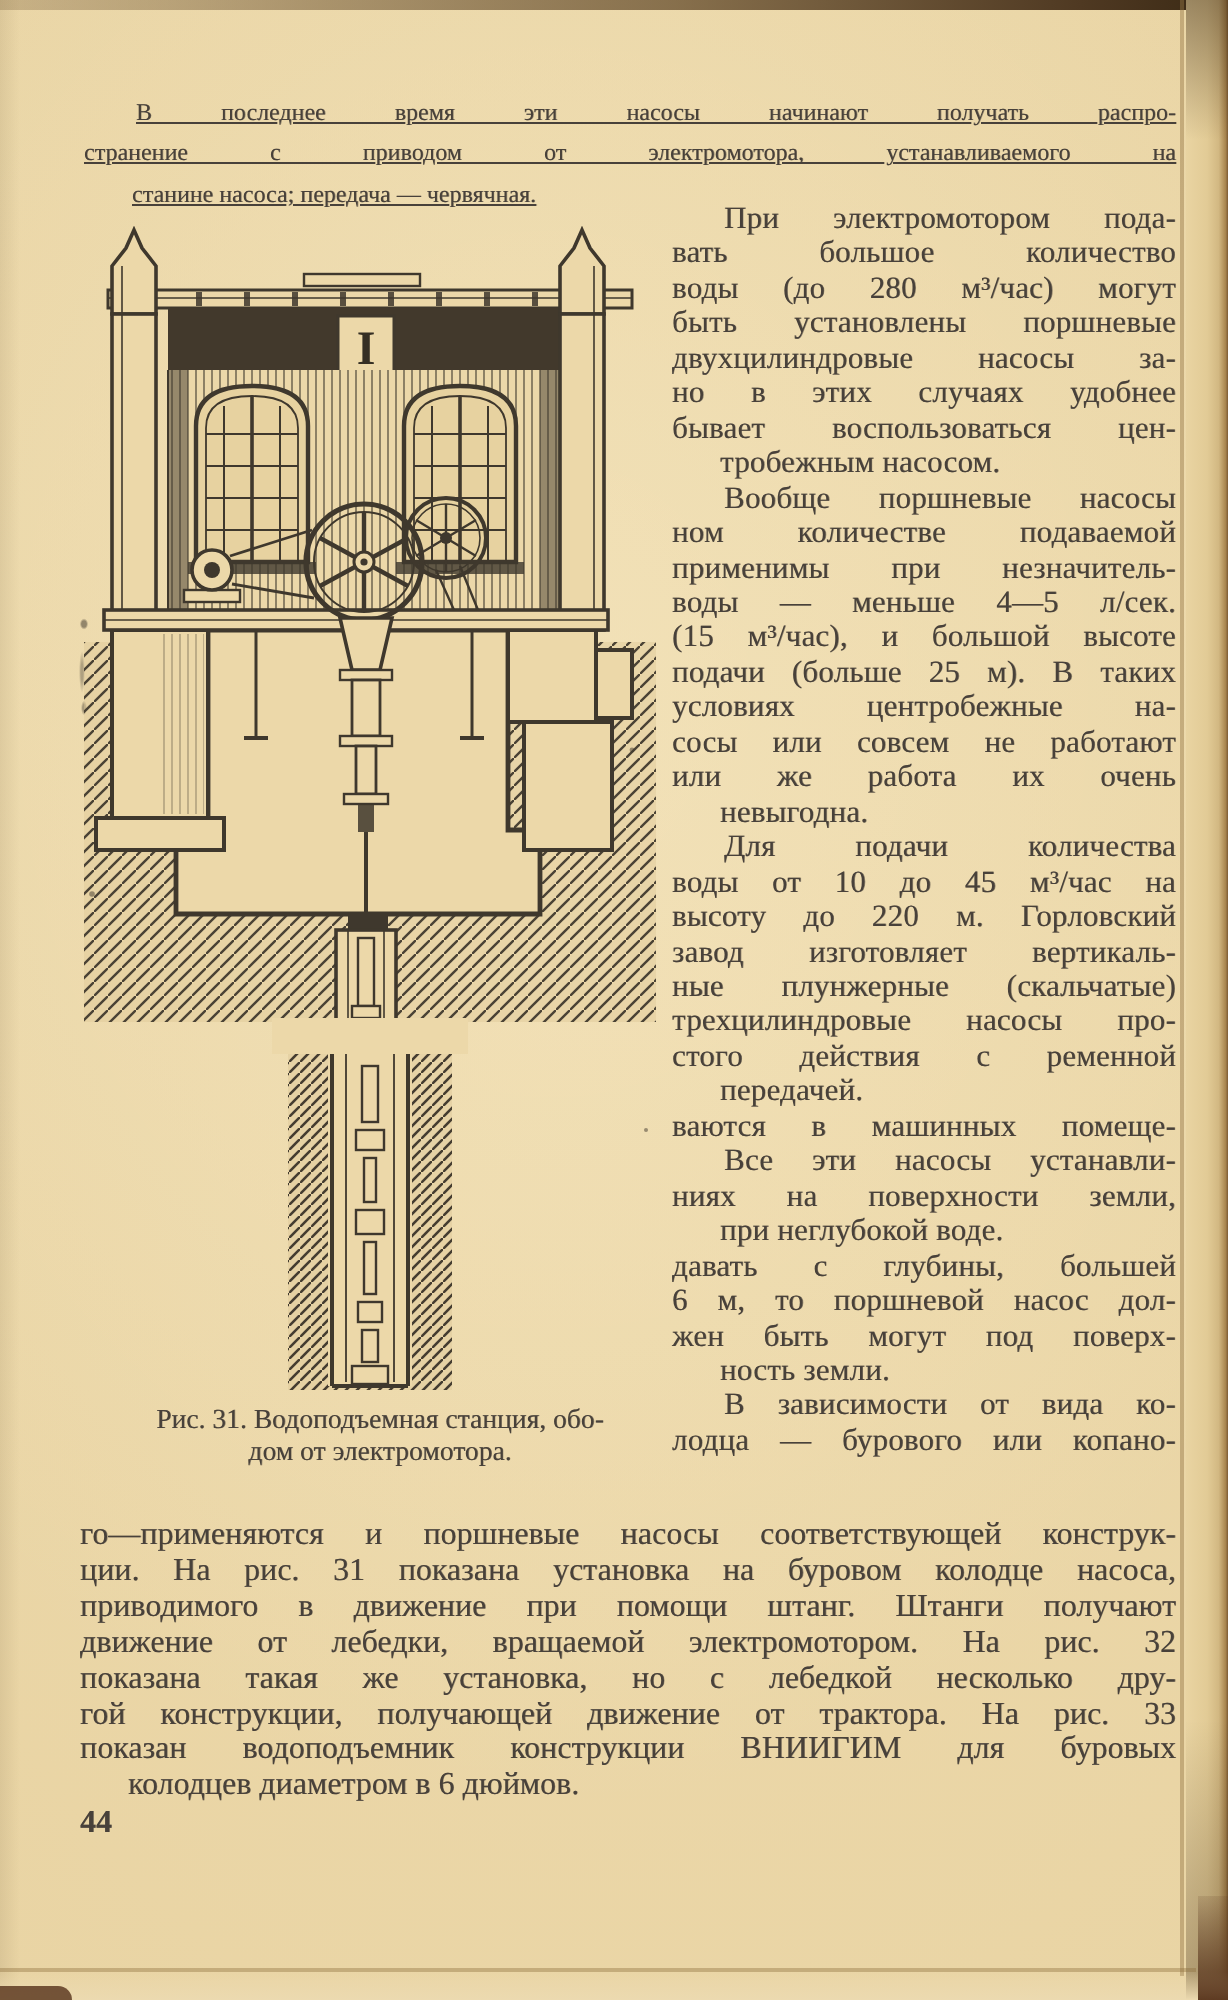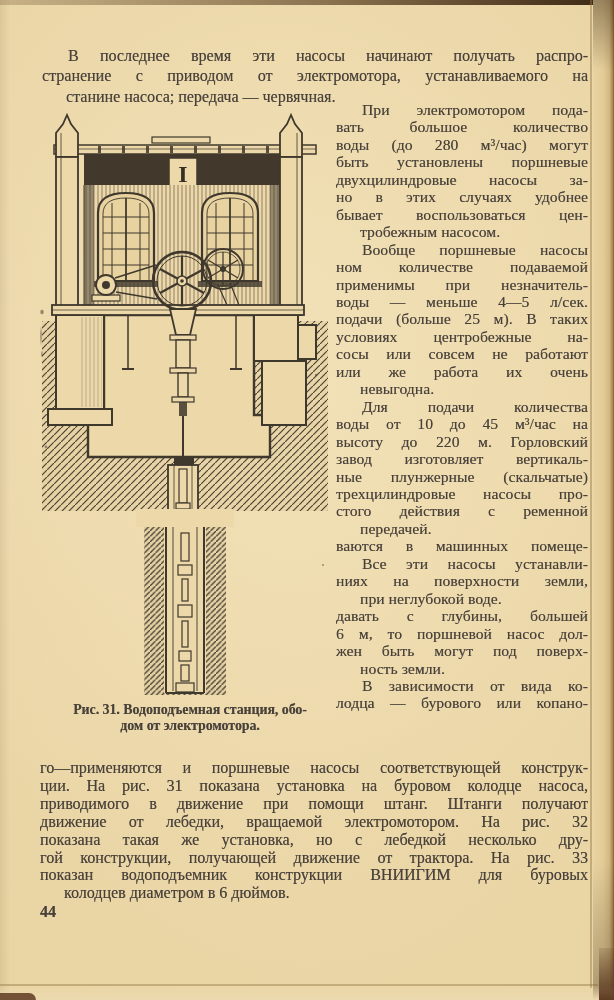--- a/index.html
+++ b/index.html
@@ -28,25 +28,25 @@
   .smudge{left:38px;top:306px;width:7px;height:54px;opacity:.55;
     background:radial-gradient(3px 4px at 4px 6px,#4a4236 40%,rgba(74,66,54,0) 70%),
                radial-gradient(2px 14px at 3px 30px,rgba(74,66,54,.7) 30%,rgba(74,66,54,0) 75%),
                radial-gradient(2px 5px at 4px 48px,rgba(74,66,54,.8) 35%,rgba(74,66,54,0) 75%);}
   
   .para{position:absolute;}
   .tline{text-align:justify;text-align-last:justify;white-space:normal;
     text-shadow:0.3px 0 0 rgba(72,65,58,.55);}
   .tline.ind{text-indent:26px;}
   .tline.nj{text-align-last:left;margin-left:24px;}
-  .top-para{left:42px;top:46px;width:546px;font-size:16px;line-height:20.4px;}
+  .top-para{left:42px;top:46px;width:546px;font-size:12px;line-height:20.4px;text-decoration:underline;}
   .right-col{left:336px;top:101px;width:252px;font-size:15.5px;line-height:17.45px;letter-spacing:.1px;}
   .bottom-para{left:40px;top:759px;width:548px;font-size:16px;line-height:17.9px;}
   .caption{left:45px;top:702px;width:290px;font-size:13.8px;line-height:16px;}
-  .caption .tline{text-align:center;text-align-last:center;font-weight:bold;}
+  .caption .tline{text-align:center;text-align-last:center;}
   .page-number{left:40px;top:903px;font-size:16px;font-weight:bold;
     text-shadow:0.3px 0 0 rgba(72,65,58,.55);}
   .figure-svg{left:40px;top:113px;}
 </style>
 </head>
 <body>
 
 <div class="abs edge-top"></div>
 <div class="abs edge-left"></div>
 <div class="abs edge-right"></div>
@@ -227,20 +227,21 @@
     <div class="tline">воды (до 280 м³/час) могут</div>
     <div class="tline">быть установлены поршневые</div>
     <div class="tline">двухцилиндровые насосы за-</div>
     <div class="tline">но в этих случаях удобнее</div>
     <div class="tline">бывает воспользоваться цен-</div>
     <div class="tline nj">тробежным насосом.</div>
     <div class="tline ind">Вообще поршневые насосы</div>
     <div class="tline">ном количестве подаваемой</div>
     <div class="tline">применимы при незначитель-</div>
     <div class="tline">воды — меньше 4—5 л/сек.</div>
+    <div class="tline">(15 м³/час), и большой высоте</div>
     <div class="tline">подачи (больше 25 м). В таких</div>
     <div class="tline">условиях центробежные на-</div>
     <div class="tline">сосы или совсем не работают</div>
     <div class="tline">или же работа их очень</div>
     <div class="tline nj">невыгодна.</div>
     <div class="tline ind">Для подачи количества</div>
     <div class="tline">воды от 10 до 45 м³/час на</div>
     <div class="tline">высоту до 220 м. Горловский</div>
     <div class="tline">завод изготовляет вертикаль-</div>
     <div class="tline">ные плунжерные (скальчатые)</div>

